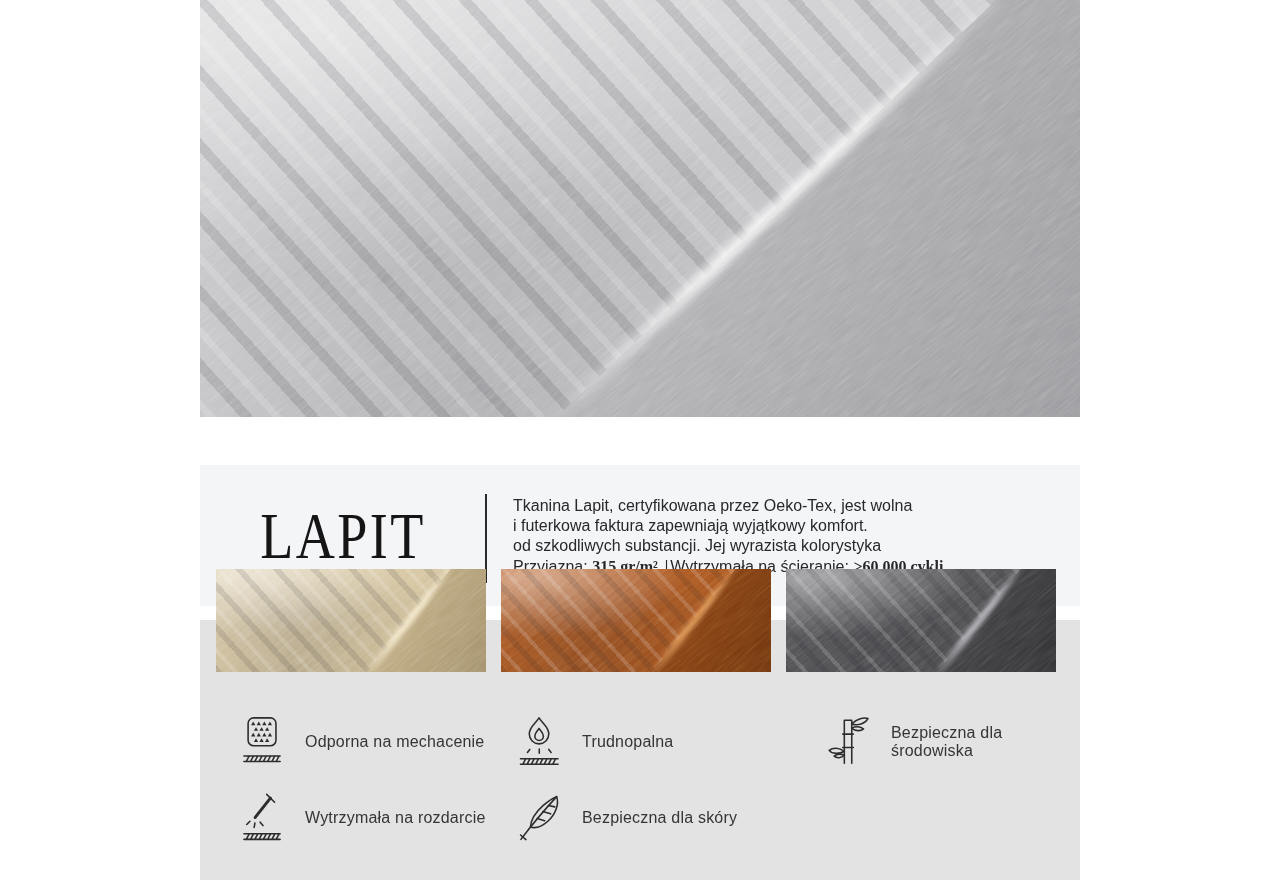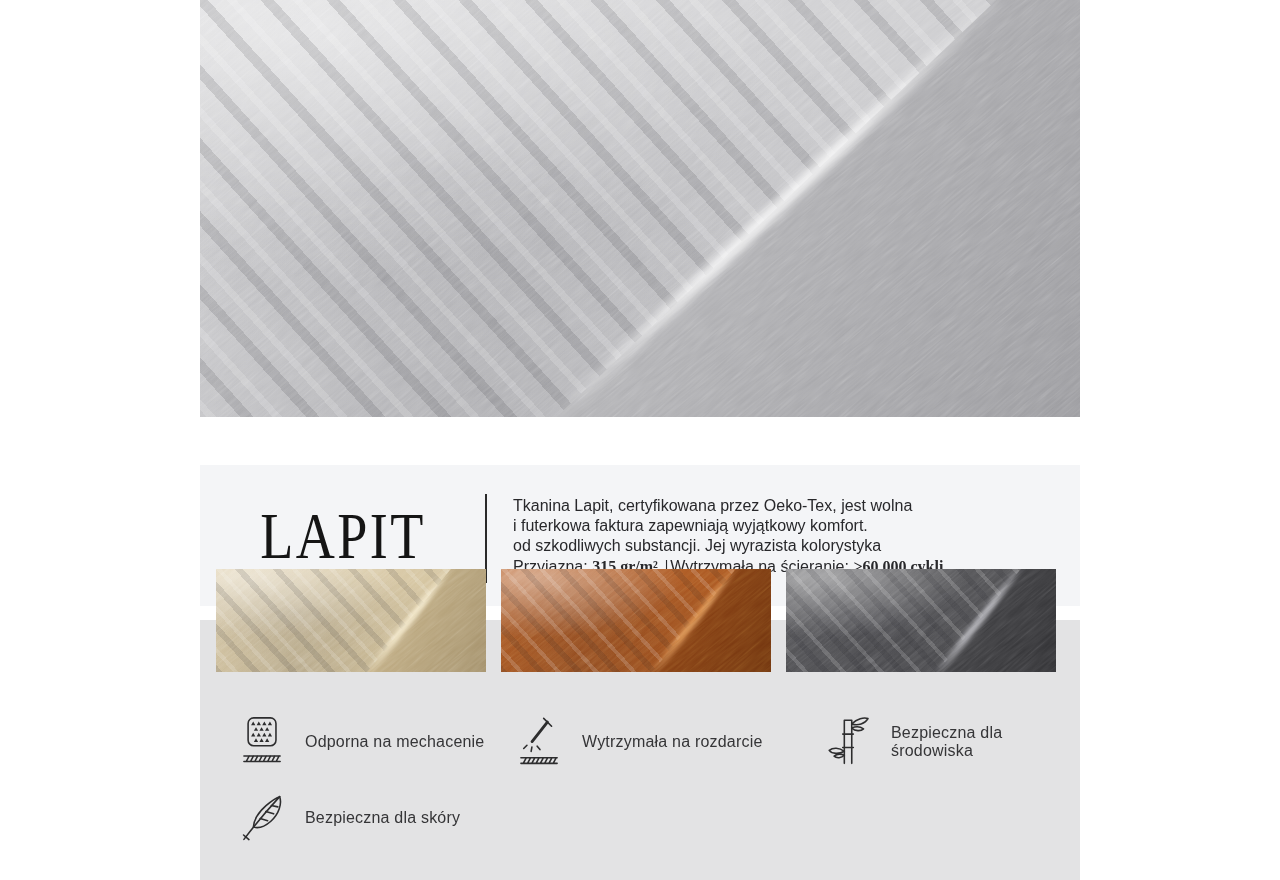--- a/index.html
+++ b/index.html
@@ -140,40 +140,49 @@
         <path class="fill" d="M10.7 10 L13 6 L15.3 10 Z M16.7 10 L19 6 L21.3 10 Z M22.7 10 L25 6 L27.3 10 Z M28.7 10 L31 6 L33.3 10 Z
           M13.7 16 L16 12 L18.3 16 Z M19.7 16 L22 12 L24.3 16 Z M25.7 16 L28 12 L30.3 16 Z
           M10.7 22 L13 18 L15.3 22 Z M16.7 22 L19 18 L21.3 22 Z M22.7 22 L25 18 L27.3 22 Z M28.7 22 L31 18 L33.3 22 Z
           M13.7 28 L16 24 L18.3 28 Z M19.7 28 L22 24 L24.3 28 Z M25.7 28 L28 24 L30.3 28 Z"></path>
         <path d="M3 43 H42 M3 49 H42 M5.5 49 L8.7 43 M10.1 49 L13.3 43 M14.7 49 L17.9 43 M19.3 49 L22.5 43 M23.9 49 L27.1 43 M28.5 49 L31.7 43 M33.1 49 L36.3 43 M37.7 49 L40.9 43"></path>
       </svg>
       <span class="feat-label">Odporna na mechacenie</span>
     </div>
 
 
-
     <div class="feat">
       <svg width="43" height="52" viewBox="0 0 46 56">
-        <path class="thick" d="M31.5 6.5 L15 27.5"></path>
-        <path d="M27.5 2.5 L36 11"></path>
-        <path d="M9.5 31.5 L6 35 M14.8 33.5 L14 38.2 M20.5 32.5 L23.5 36.2"></path>
-        <path d="M3 45 H42 M3 51 H42 M5.5 51 L8.7 45 M10.1 51 L13.3 45 M14.7 51 L17.9 45 M19.3 51 L22.5 45 M23.9 51 L27.1 45 M28.5 51 L31.7 45 M33.1 51 L36.3 45 M37.7 51 L40.9 45"></path>
+        <path d="M22.5 2 C18.5 8.5 12 11.5 12 19.5 A10.5 10.5 0 0 0 33 19.5 C33 11.5 26.5 8.5 22.5 2 Z"></path>
+        <path d="M22.5 13.5 C20 17 18 18.5 18 21.8 A4.6 4.6 0 0 0 27.2 21.8 C27.2 18.5 25 17 22.5 13.5"></path>
+        <path d="M12.5 36 L10 39.2 M22.75 35.5 V40 M33 36 L35.5 39.2"></path>
+        <path d="M2.5 46 H43 M2.5 52 H43 M5 52 L8.2 46 M9.6 52 L12.8 46 M14.2 52 L17.4 46 M18.8 52 L22 46 M23.4 52 L26.6 46 M28 52 L31.2 46 M32.6 52 L35.8 46 M37.2 52 L40.4 46"></path>
       </svg>
-      <span class="feat-label">Wytrzymała na rozdarcie</span>
+      <span class="feat-label">Trudnopalna</span>
     </div>
 
     <div class="feat">
       <svg width="43" height="52" viewBox="0 0 46 56">
         <path d="M18.5 4.5 V51 M26.5 4.5 V51 M18.5 4.5 H26.5 M16.8 19.5 H28.2 M16.8 34 H28.2"></path>
         <path d="M26.5 8.5 C32 3 39.5 1.2 44 2.8 C41 8.2 33 10.8 26.5 8.5 Z"></path>
         <path d="M26.5 13 C30.8 11 36 11.6 39.2 13.8 C36 16.8 30.2 16.2 26.5 13 Z"></path>
         <path d="M18.5 38 C13 33.8 6.2 33.8 2.2 37 C5.4 41.2 13 41.2 18.5 38 Z"></path>
         <path d="M18.5 42.3 C14.8 40.6 10.2 41 7.5 43.2 C10.2 45.8 15.4 45.4 18.5 42.3 Z"></path>
       </svg>
       <span class="feat-label">Bezpieczna dla środowiska</span>
+    </div>
+
+    <div class="feat">
+      <svg width="43" height="52" viewBox="0 0 46 56">
+        <path class="thick" d="M31.5 6.5 L15 27.5"></path>
+        <path d="M27.5 2.5 L36 11"></path>
+        <path d="M9.5 31.5 L6 35 M14.8 33.5 L14 38.2 M20.5 32.5 L23.5 36.2"></path>
+        <path d="M3 45 H42 M3 51 H42 M5.5 51 L8.7 45 M10.1 51 L13.3 45 M14.7 51 L17.9 45 M19.3 51 L22.5 45 M23.9 51 L27.1 45 M28.5 51 L31.7 45 M33.1 51 L36.3 45 M37.7 51 L40.9 45"></path>
+      </svg>
+      <span class="feat-label">Wytrzymała na rozdarcie</span>
     </div>
 
     <div class="feat">
       <svg width="43" height="52" viewBox="0 0 46 56">
         <path d="M3 51 C12 39 25 23 41.5 5"></path>
         <path d="M41.5 5 C44.2 12.8 40.5 23.8 32 31.5 C25.8 37 18.3 39.3 13.2 37.8 C13.6 30.6 18.6 21.8 26.8 14.6 C32.4 9.8 38 6.2 41.5 5 Z"></path>
         <path d="M20.5 28.5 L28.5 31 M26.5 21 L35 23.5 M32.5 14.5 L39.5 16"></path>
         <path d="M2.6 46.3 L8.4 51.2"></path>
       </svg>
       <span class="feat-label">Bezpieczna dla skóry</span>

